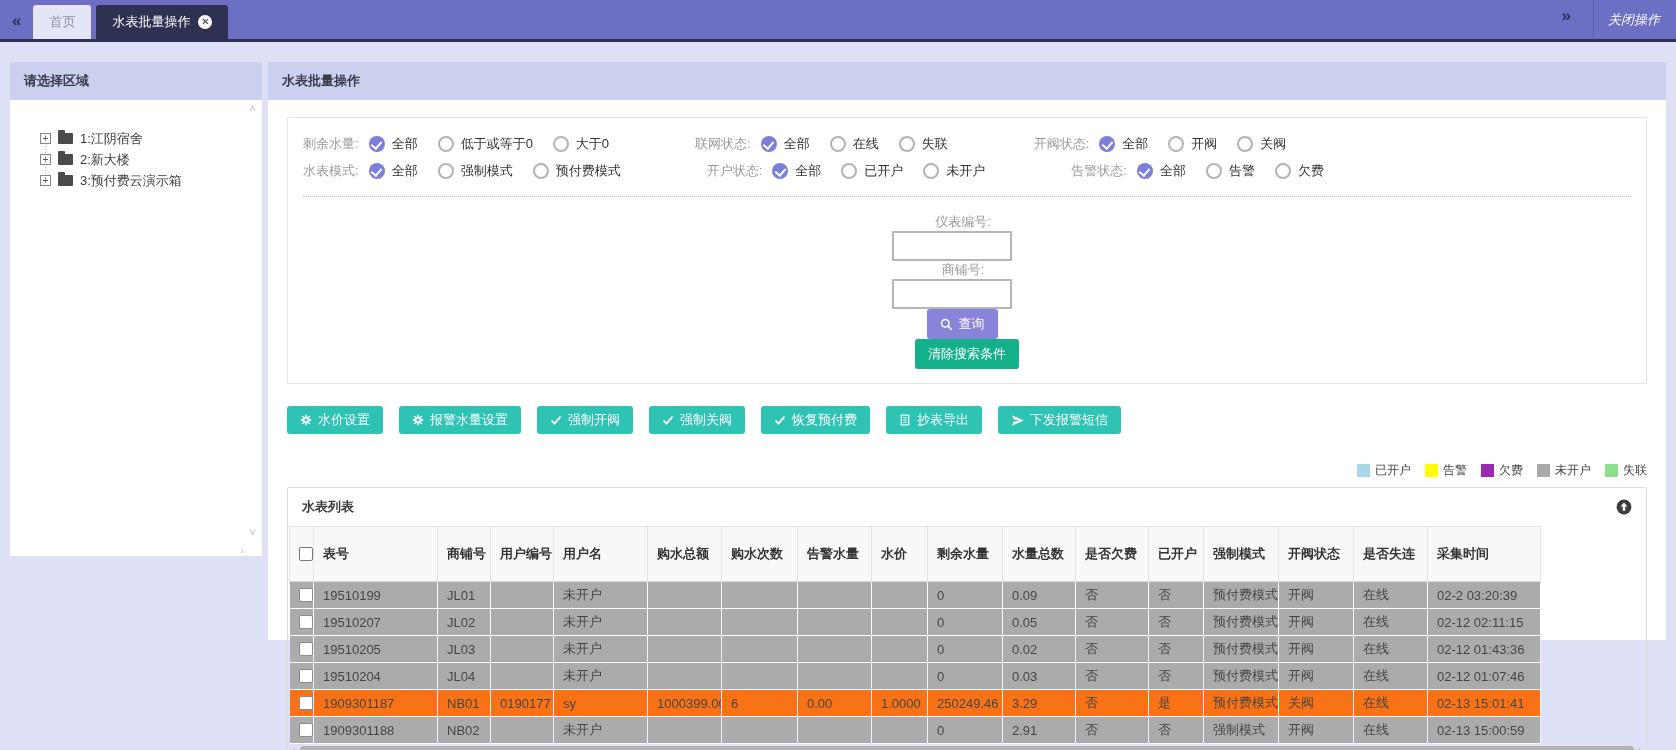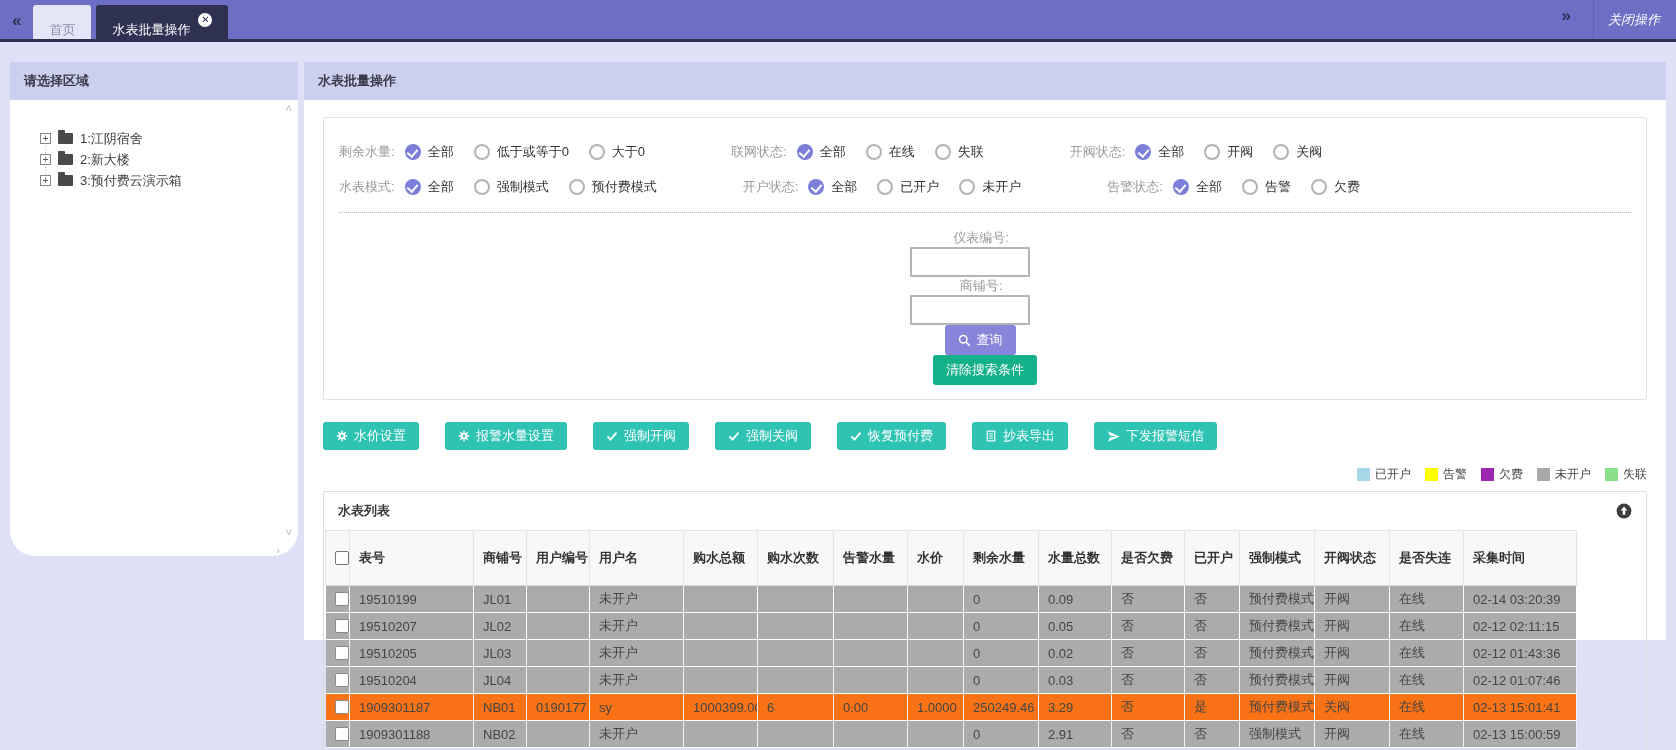--- a/index.html
+++ b/index.html
@@ -3,60 +3,60 @@
 <meta charset="utf-8">
 <style>
   * { margin:0; padding:0; box-sizing:border-box; }
   html,body { width:1676px; height:750px; overflow:hidden; }
   body { font-family:"Liberation Sans","DejaVu Sans",sans-serif; background:#dee1f5; font-size:13px; color:#333; }
 
   
   .topbar { height:42px; background:#6d6fc5; border-bottom:3px solid #2e3152; display:flex; align-items:flex-end; position:relative; }
   .tab-scroll { color:#2e3152; font-size:17px; font-weight:bold; padding:0 12px 8px; cursor:pointer; }
   .tabs { display:flex; gap:5px; height:34px; }
-  .tab { padding:8px 16px; line-height:34px; border-radius:3px 3px 0 0; background:#e4e6f7; color:#8e90a5; cursor:pointer; white-space:nowrap; display:flex; gap:8px; }
+  .tab { padding:8px 16px; line-height:34px; border-radius:3px 3px 0 0; background:#e4e6f7; color:#8e90a5; cursor:pointer; white-space:nowrap; display:flex; align-items:center; gap:8px; }
   .tab.active { background:#2e3152; color:#fff; }
   .tab-close { width:14px; height:14px; border-radius:50%; background:#fff; color:#2e3152; font-size:10px; line-height:14px; text-align:center; font-weight:bold; }
   .topbar-right { position:absolute; right:0; bottom:0; height:39px; display:flex; align-items:center; }
   .topbar-right .divider { width:1px; height:39px; background:rgba(46,49,82,.25); margin:0 14px 0 10px; }
   .close-menu { color:#ffffff; padding-right:16px; white-space:nowrap; cursor:pointer;font-style:italic; }
 
   
   .content { display:flex; padding:20px 10px 0; gap:6px; align-items:flex-start; }
   .panel-header { background:#cbd0ef; color:#3a3a4a; font-weight:bold; padding:10px 14px; font-size:13px; }
-  .tree-panel { width:288px; background:#fff; height:494px; position:relative;border-radius:25px; }
+  .tree-panel { width:252px; background:#fff; height:494px; position:relative; }
   .main-panel { flex:1; background:#fff; height:578px; }
 
   
   .tree-body { padding:28px 8px 8px 30px; position:relative; height:458px; }
   .tree-item { display:flex; align-items:center; gap:7px; height:21px; cursor:pointer; position:relative; }
   .expander { width:11px; height:11px; border:1px solid #878787; background:#fff; font-size:10px; line-height:9px; text-align:center; color:#555; flex:none; }
   .tree-vline { position:absolute; left:35px; top:40px; width:1px; height:42px; background-image:repeating-linear-gradient(to bottom,#b5b5b5 0 1px,transparent 1px 3px); }
   .folder { width:15px; height:11px; background:#4a4a4a; border-radius:1px; position:relative; flex:none; }
   .folder:before { content:""; position:absolute; top:-3px; left:0; width:7px; height:3px; background:#4a4a4a; border-radius:1px 1px 0 0; }
   .tree-label { color:#3c3c3c; }
   .sb { position:absolute; color:#b9b9b9; font-size:11px; }
 
   
   .main-body { padding:17px 19px 0; }
   .filter-box { border:1px solid #e3e3e3; border-radius:2px; padding:12px 15px 14px; margin-bottom:22px; }
-  .filter-row { display:flex; gap:66px; align-items:center; height:27px;margin-top:8px; }
+  .filter-row { display:flex; gap:66px; align-items:center; height:27px; }
   .fgroup { display:flex; align-items:center; white-space:nowrap; }
   .fglabel { color:#9a9a9a; margin-right:10px; }
   .fopt { display:flex; align-items:center; margin-right:20px; cursor:pointer; }
   .radio { width:16px; height:16px; border-radius:50%; border:2px solid #b3b3b3; background:#fff; margin-right:7px; flex:none; position:relative; }
   .radio.on { border:none; background:#7c7fd9; }
   .radio.on:after { content:""; position:absolute; left:4.5px; top:3.5px; width:5px; height:8px; border:solid #fff; border-width:0 2px 2px 0; transform:rotate(40deg); }
   .search-row { border-top:1px dotted #b9b9b9; margin-top:12px; padding-top:16px; display:flex; align-items:center;flex-direction:column; }
   .slabel { color:#9a9a9a; margin-right:8px; }
   .sinput { width:120px; height:30px; border:2px solid #b5b5b5; border-radius:1px; margin-right:30px; padding:0 6px; font-size:13px; }
   .btn { border:none; border-radius:3px; color:#fff; font-size:13px; padding:0 13px; height:30px; display:inline-flex; align-items:center; gap:6px; cursor:pointer; font-family:inherit; white-space:nowrap; }
   .btn-query { background:#8784da; margin-right:10px; }
   .btn-clear { background:#13b089; }
-  .actions-row { display:flex; gap:26px; margin-bottom:16px; }
+  .actions-row { display:flex; gap:16px; margin-bottom:28px; }
   .btn-action { background:#2fc3b3; height:28px; }
   .legend-row { display:flex; justify-content:flex-end; align-items:center; gap:14px; margin-bottom:8px; font-size:12px; color:#444; }
   .legend-item { display:flex; align-items:center; gap:5px; }
   .legend-sw { width:13px; height:13px; display:inline-block; }
 
   
   .table-box { border:1px solid #ddd; border-radius:2px; }
   .table-title { padding:10px 14px; font-weight:bold; color:#3a3a3a; display:flex; align-items:center; justify-content:space-between;gap:23px; }
   table { border-collapse:collapse; table-layout:fixed; width:1251px; font-size:13px; }
   th { background:#f8f8f8; font-weight:bold; color:#333; text-align:left; padding:18px 9px; border:1px solid #e4e4e4; border-bottom:1px solid #d8d8d8; white-space:nowrap; overflow:hidden; }
@@ -415,21 +415,21 @@
                   <td></td>
                   <td></td>
                   <td></td>
                   <td>0</td>
                   <td>0.09</td>
                   <td>否</td>
                   <td>否</td>
                   <td>预付费模式</td>
                   <td>开阀</td>
                   <td>在线</td>
-                  <td>02-14 03:20:39</td>
+                  <td>02-2 03:20:39</td>
                 </tr>
                 <tr class="state-gray">
                   <td>
                     <span class="cb"></span>
                   </td>
                   <td>19510207</td>
                   <td>JL02</td>
                   <td></td>
                   <td>未开户</td>
                   <td></td>

